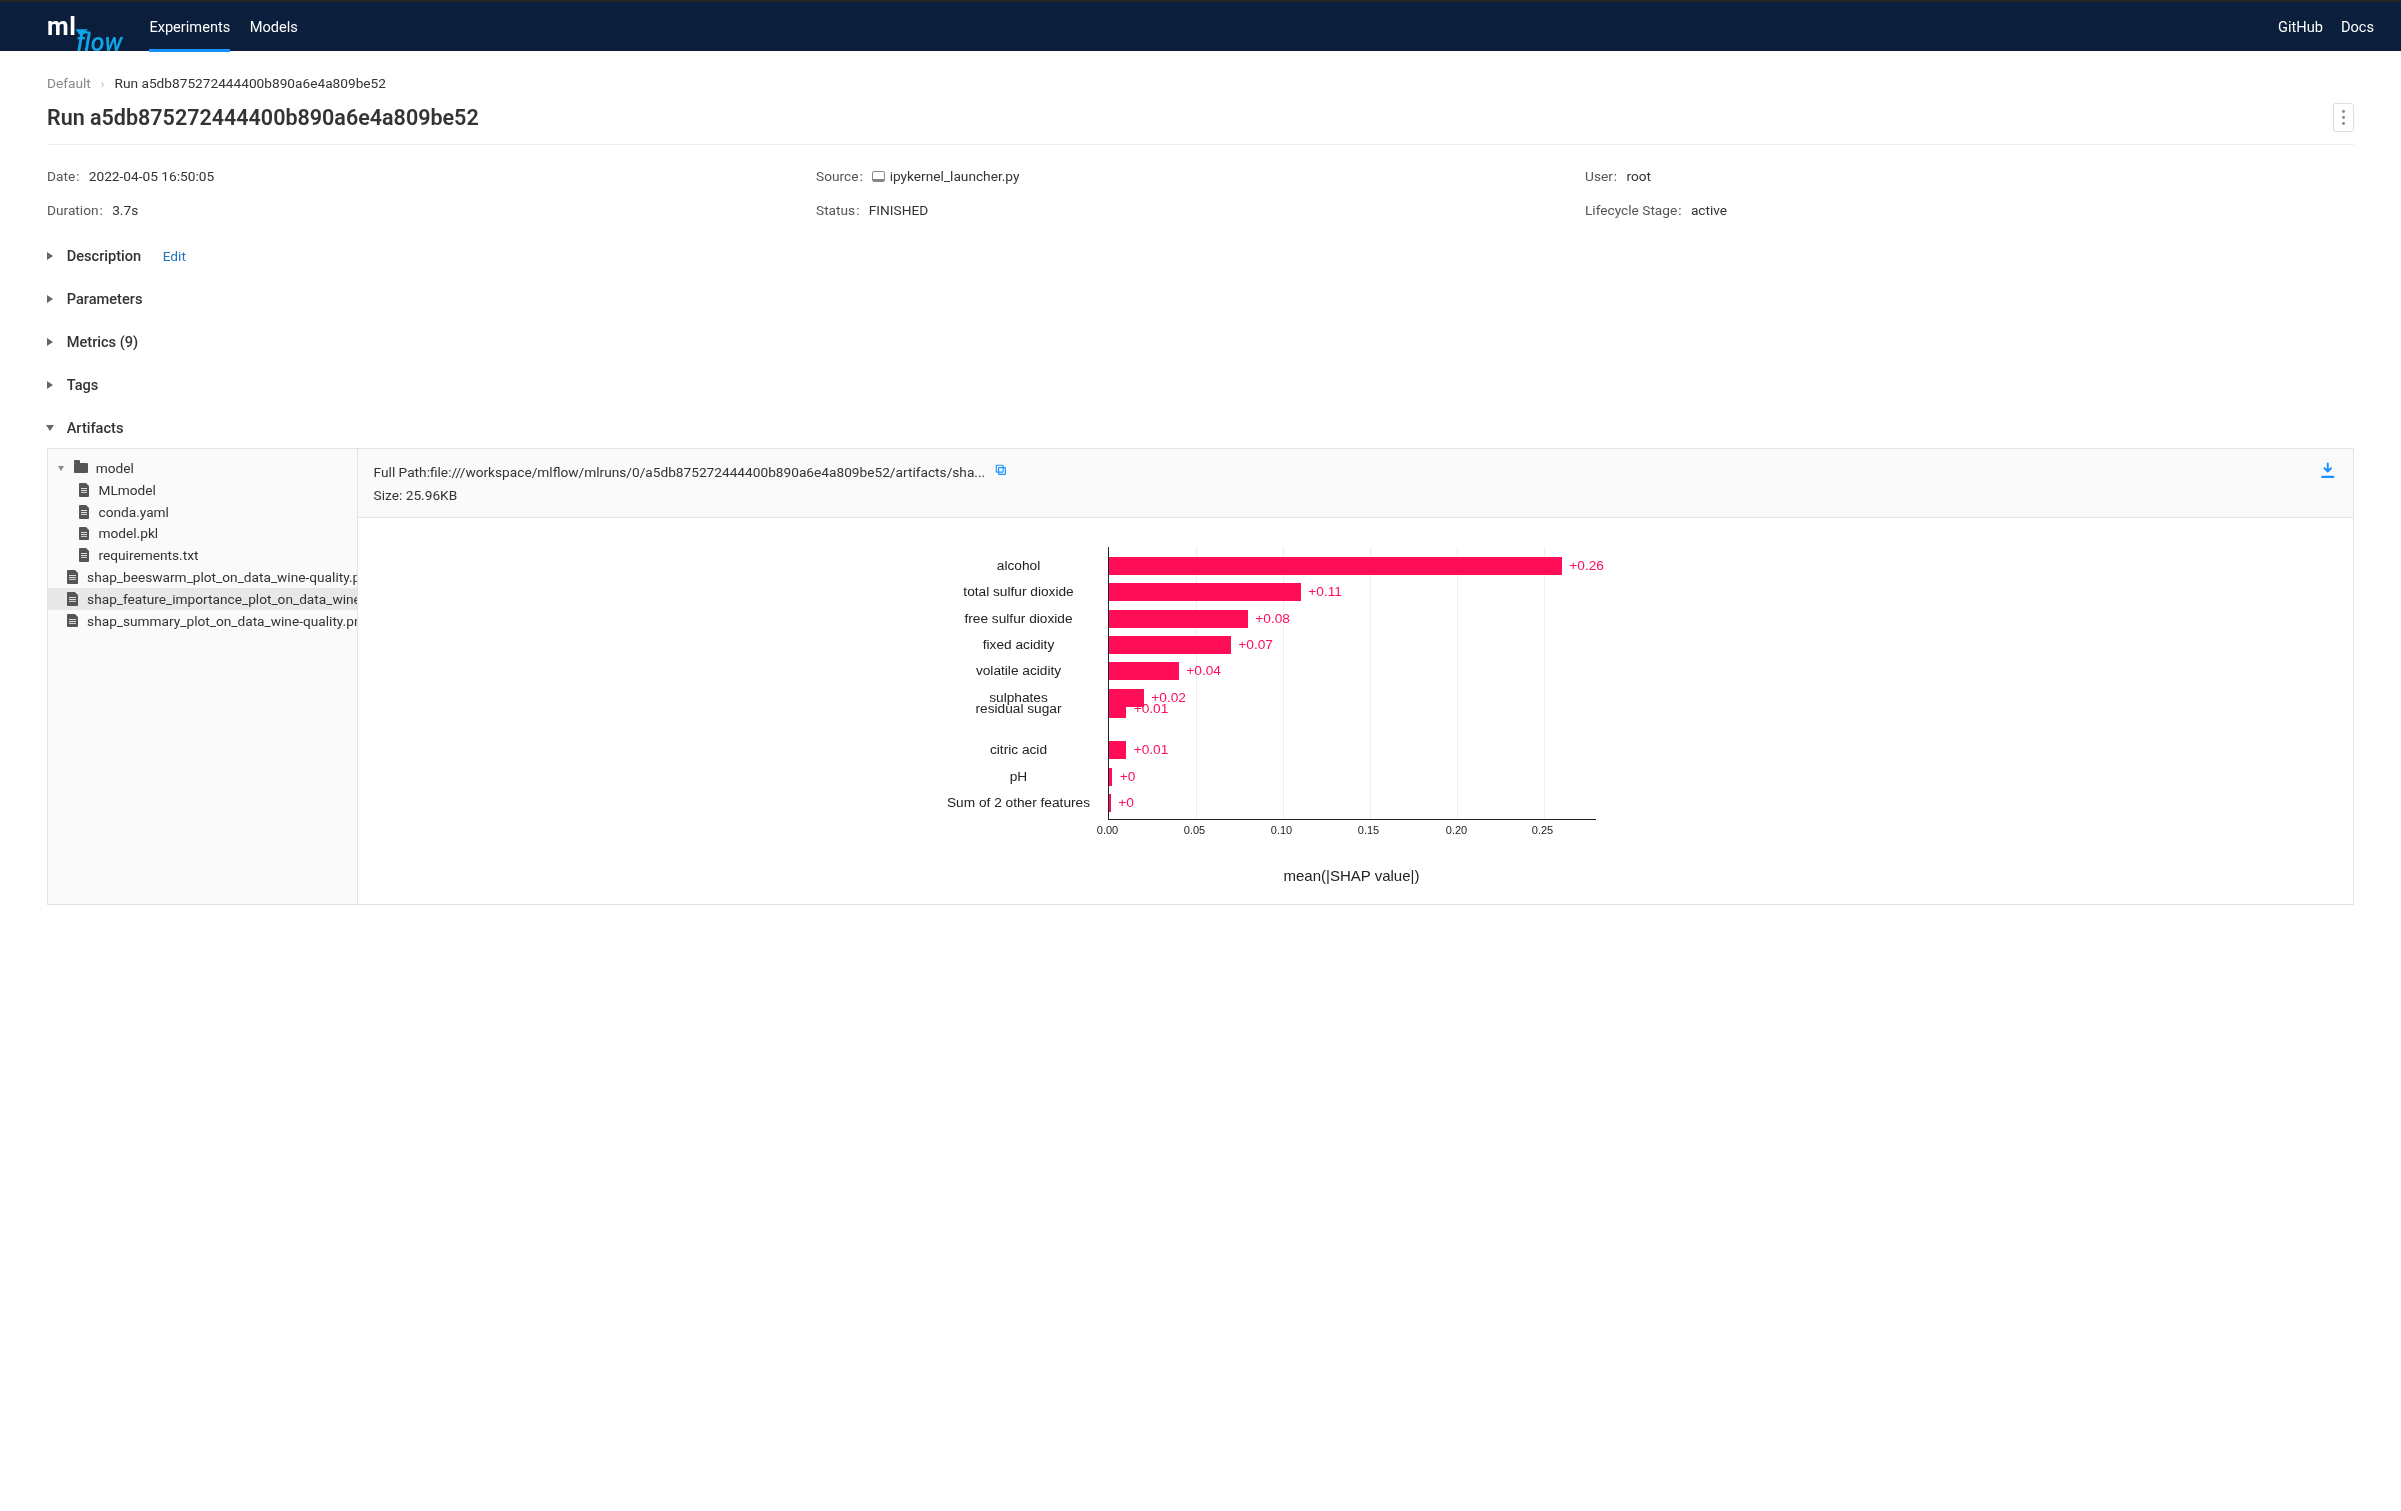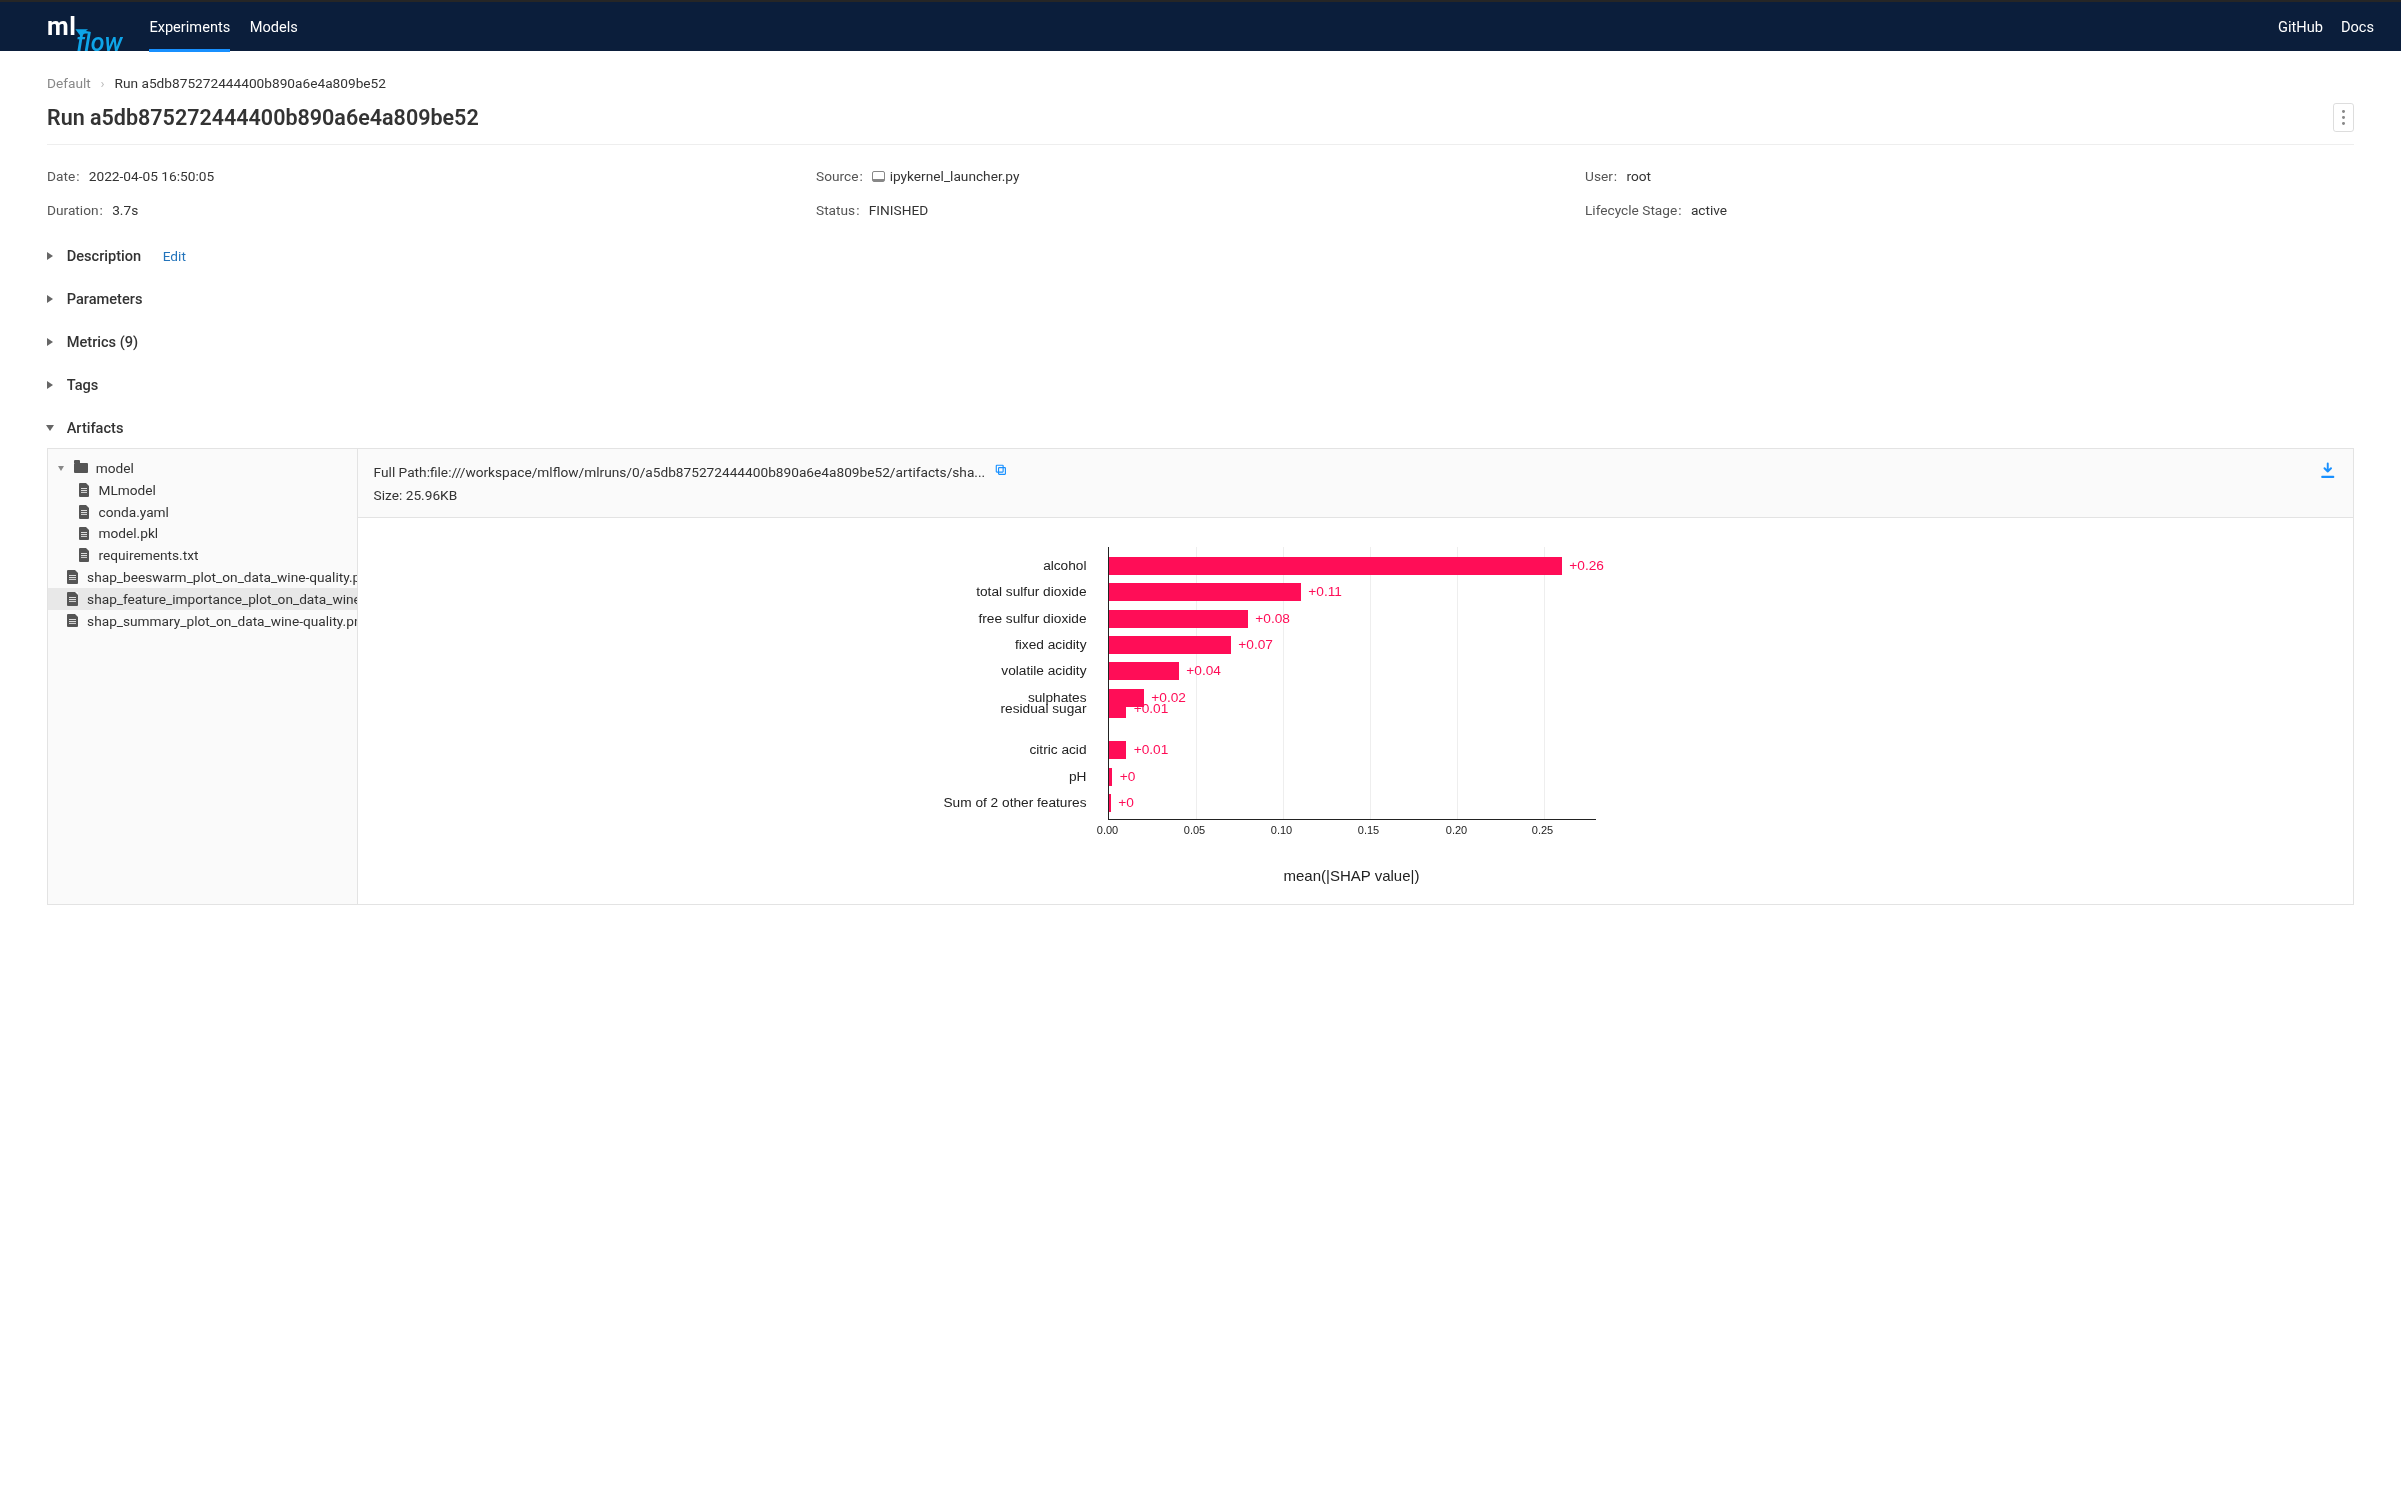--- a/index.html
+++ b/index.html
@@ -68,21 +68,21 @@
   .art-head-left{font-size:13.7px;color:#333;line-height:1.7;}
   .fp-label{color:#333;}
   .fp-copy{color:#1890ff;margin-left:5.9px;cursor:pointer;}
   .dl{color:#1890ff;cursor:pointer;}
   .chart-zone{flex:1;background:#fff;padding:29px 9.8px 19.5px 9.8px;display:flex;justify-content:center;}
   
   .chart{position:relative;width:848px;font-family:Arial,Helvetica,sans-serif;}
   .plot{position:relative;margin-left:176px;width:488px;height:273px;border-left:1.6px solid #222;border-bottom:1.6px solid #222;}
   .grid{position:absolute;top:0;bottom:0;border-right:1px solid #eee;}
   .row{position:absolute;left:0;height:25px;display:flex;align-items:center;}
-  .row-lab{position:absolute;right:100%;margin-right:22px;white-space:nowrap;color:#222;font-size:13.7px;text-align:right;width:176px;}
+  .row-lab{position:absolute;right:100%;margin-right:2px;white-space:nowrap;color:#222;font-size:13.7px;text-align:center;width:176px;}
   .bar{height:17.6px;background:var(--pink);}
   .val{margin-left:7.8px;color:var(--pink);font-size:13.7px;}
   .xaxis{position:relative;margin-left:176px;width:488px;height:39px;}
   .tick{position:absolute;top:3.9px;transform:translateX(-50%);font-size:11px;color:#222;}
   .xlabel{text-align:center;margin-top:7.8px;font-size:15px;color:#222;}
 </style>
 </head>
 <body>
 
 <div class="hdr">

